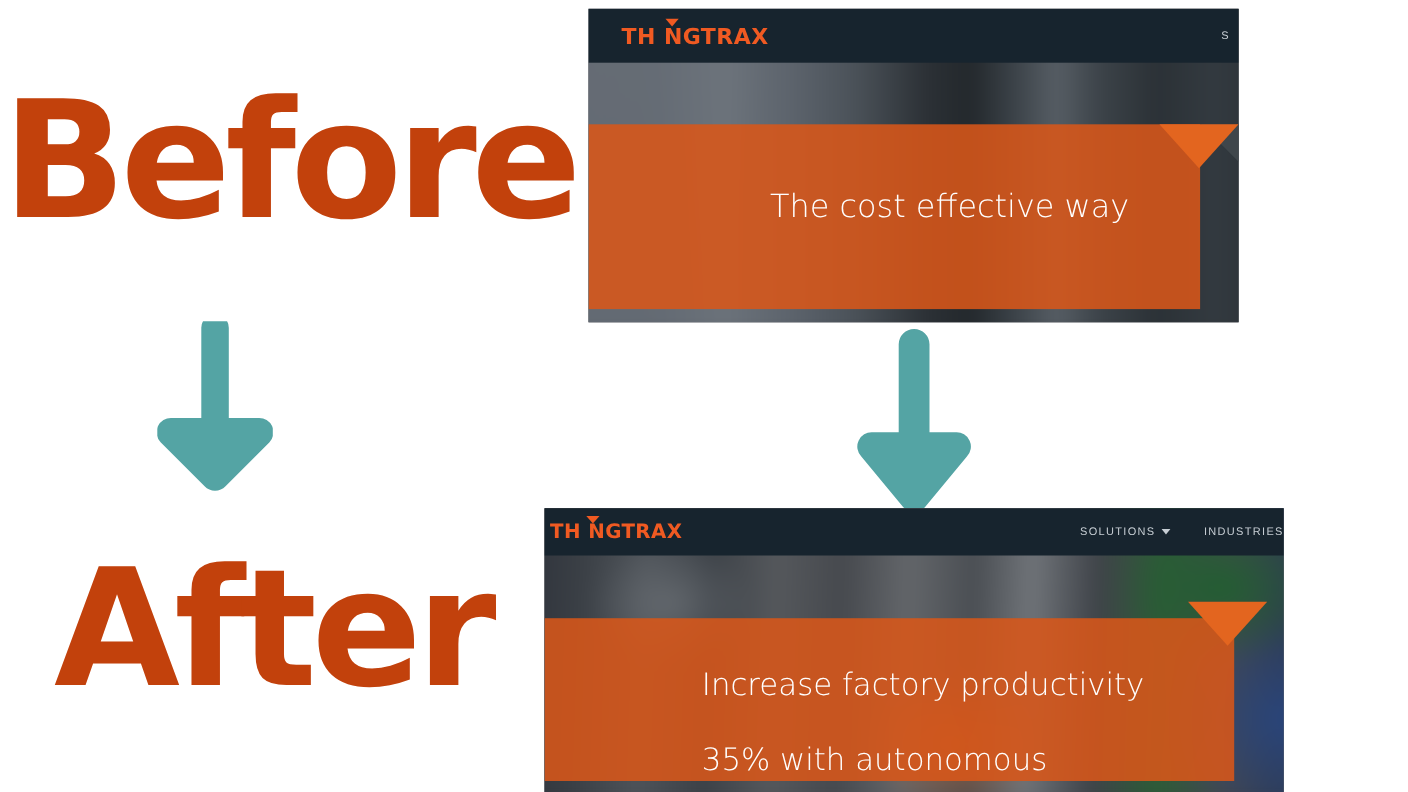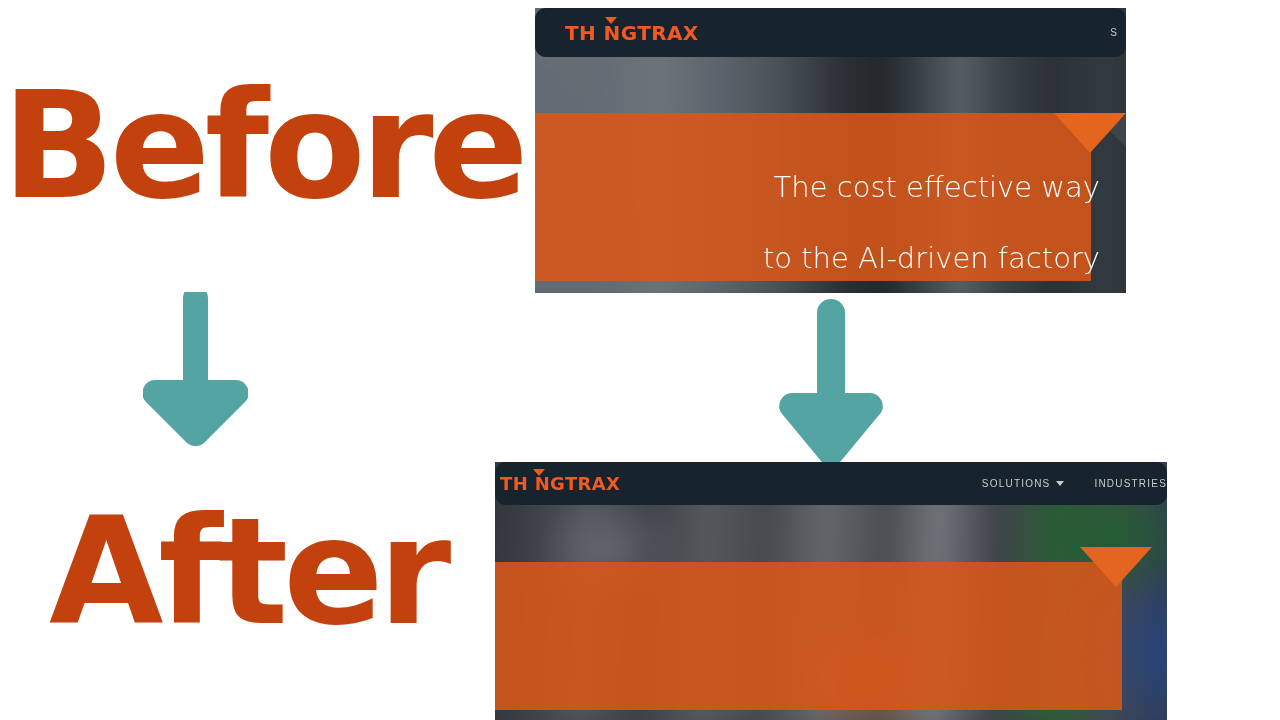--- a/index.html
+++ b/index.html
@@ -78,21 +78,20 @@
   }
   .photo-blur { filter: blur(7px); transform: scale(1.1); }
 
   
   .navbar {
     position: absolute;
     left: 0; right: 0; top: 0;
     background: #17242e;
     display: flex;
     align-items: center;
-    border-radius: 11px;
   }
   .logo {
     color: #f05a22;
     font-family: "DejaVu Sans", sans-serif;
     font-weight: 700;
     letter-spacing: 0.02em;
     position: relative;
     white-space: nowrap;
   }
   .logo-tri {
@@ -120,21 +119,20 @@
     border-right: 4px solid transparent;
     border-top: 5px solid #c7ced4;
     display: inline-block;
   }
 
   
   .hero-band {
     position: absolute;
     left: 0;
     background: rgba(216, 86, 25, 0.88);
-    text-align: right;
   }
   .hero-text {
     color: #ffffff;
     font-family: "DejaVu Sans", sans-serif;
     font-weight: 300;
     line-height: 1.22;
     white-space: pre-line;
   }
 
   
@@ -238,21 +236,20 @@
       <span class="logo-tri"></span>
     </div>
     <div class="navlinks">
       <span class="navlink">S</span>
     </div>
   </div>
 
   <div class="hero-band">
     <div class="hero-text">
       <div>The cost effective way</div>
-      <div>to the AI-driven factory</div>
       
     </div>
   </div>
 
   <div class="tri-motif">
     <span class="tri-dark"></span>
     <span class="tri-orange"></span>
   </div>
 </div>
 
@@ -269,20 +266,22 @@
       <span class="navlink">
         <span>SOLUTIONS</span>
         <i class="caret"></i>
       </span>
       <span class="navlink">INDUSTRIES</span>
     </div>
   </div>
 
   <div class="hero-band">
     <div class="hero-text">
+      <div>Increase factory productivity</div>
+      <div>35% with autonomous</div>
       
     </div>
   </div>
 
   <div class="tri-motif">
     <span class="tri-dark"></span>
     <span class="tri-orange"></span>
   </div>
 </div>
 

